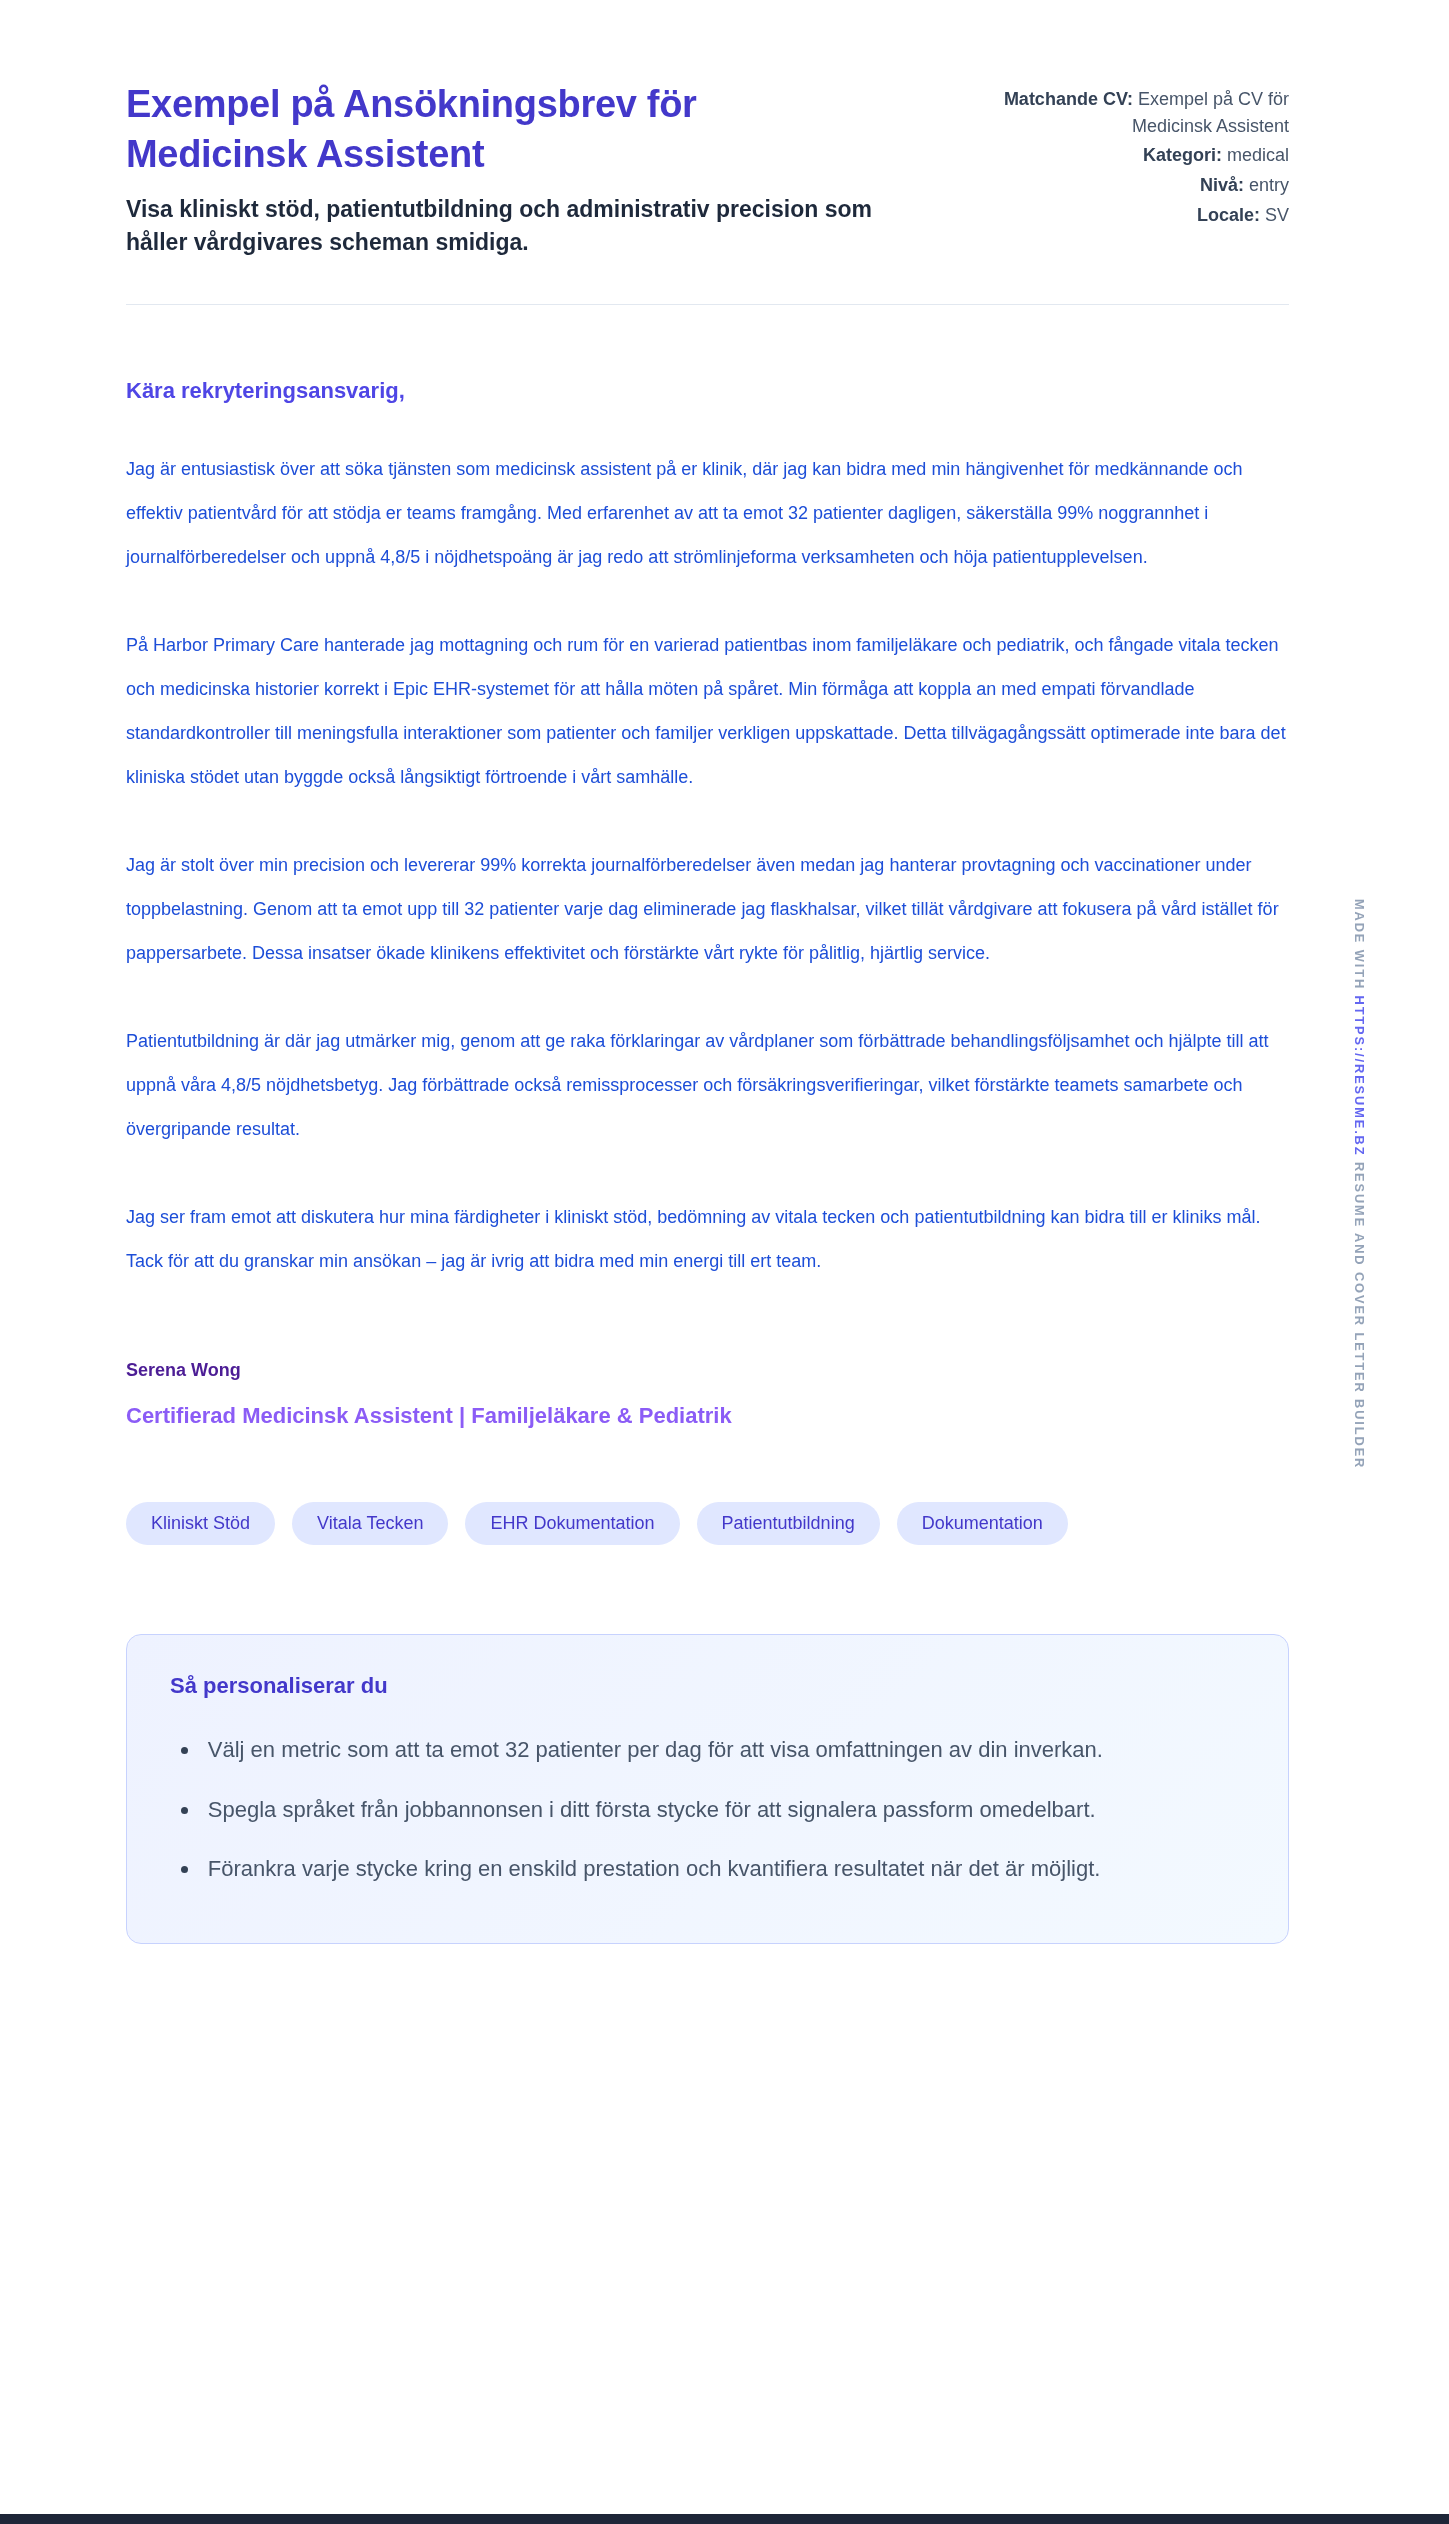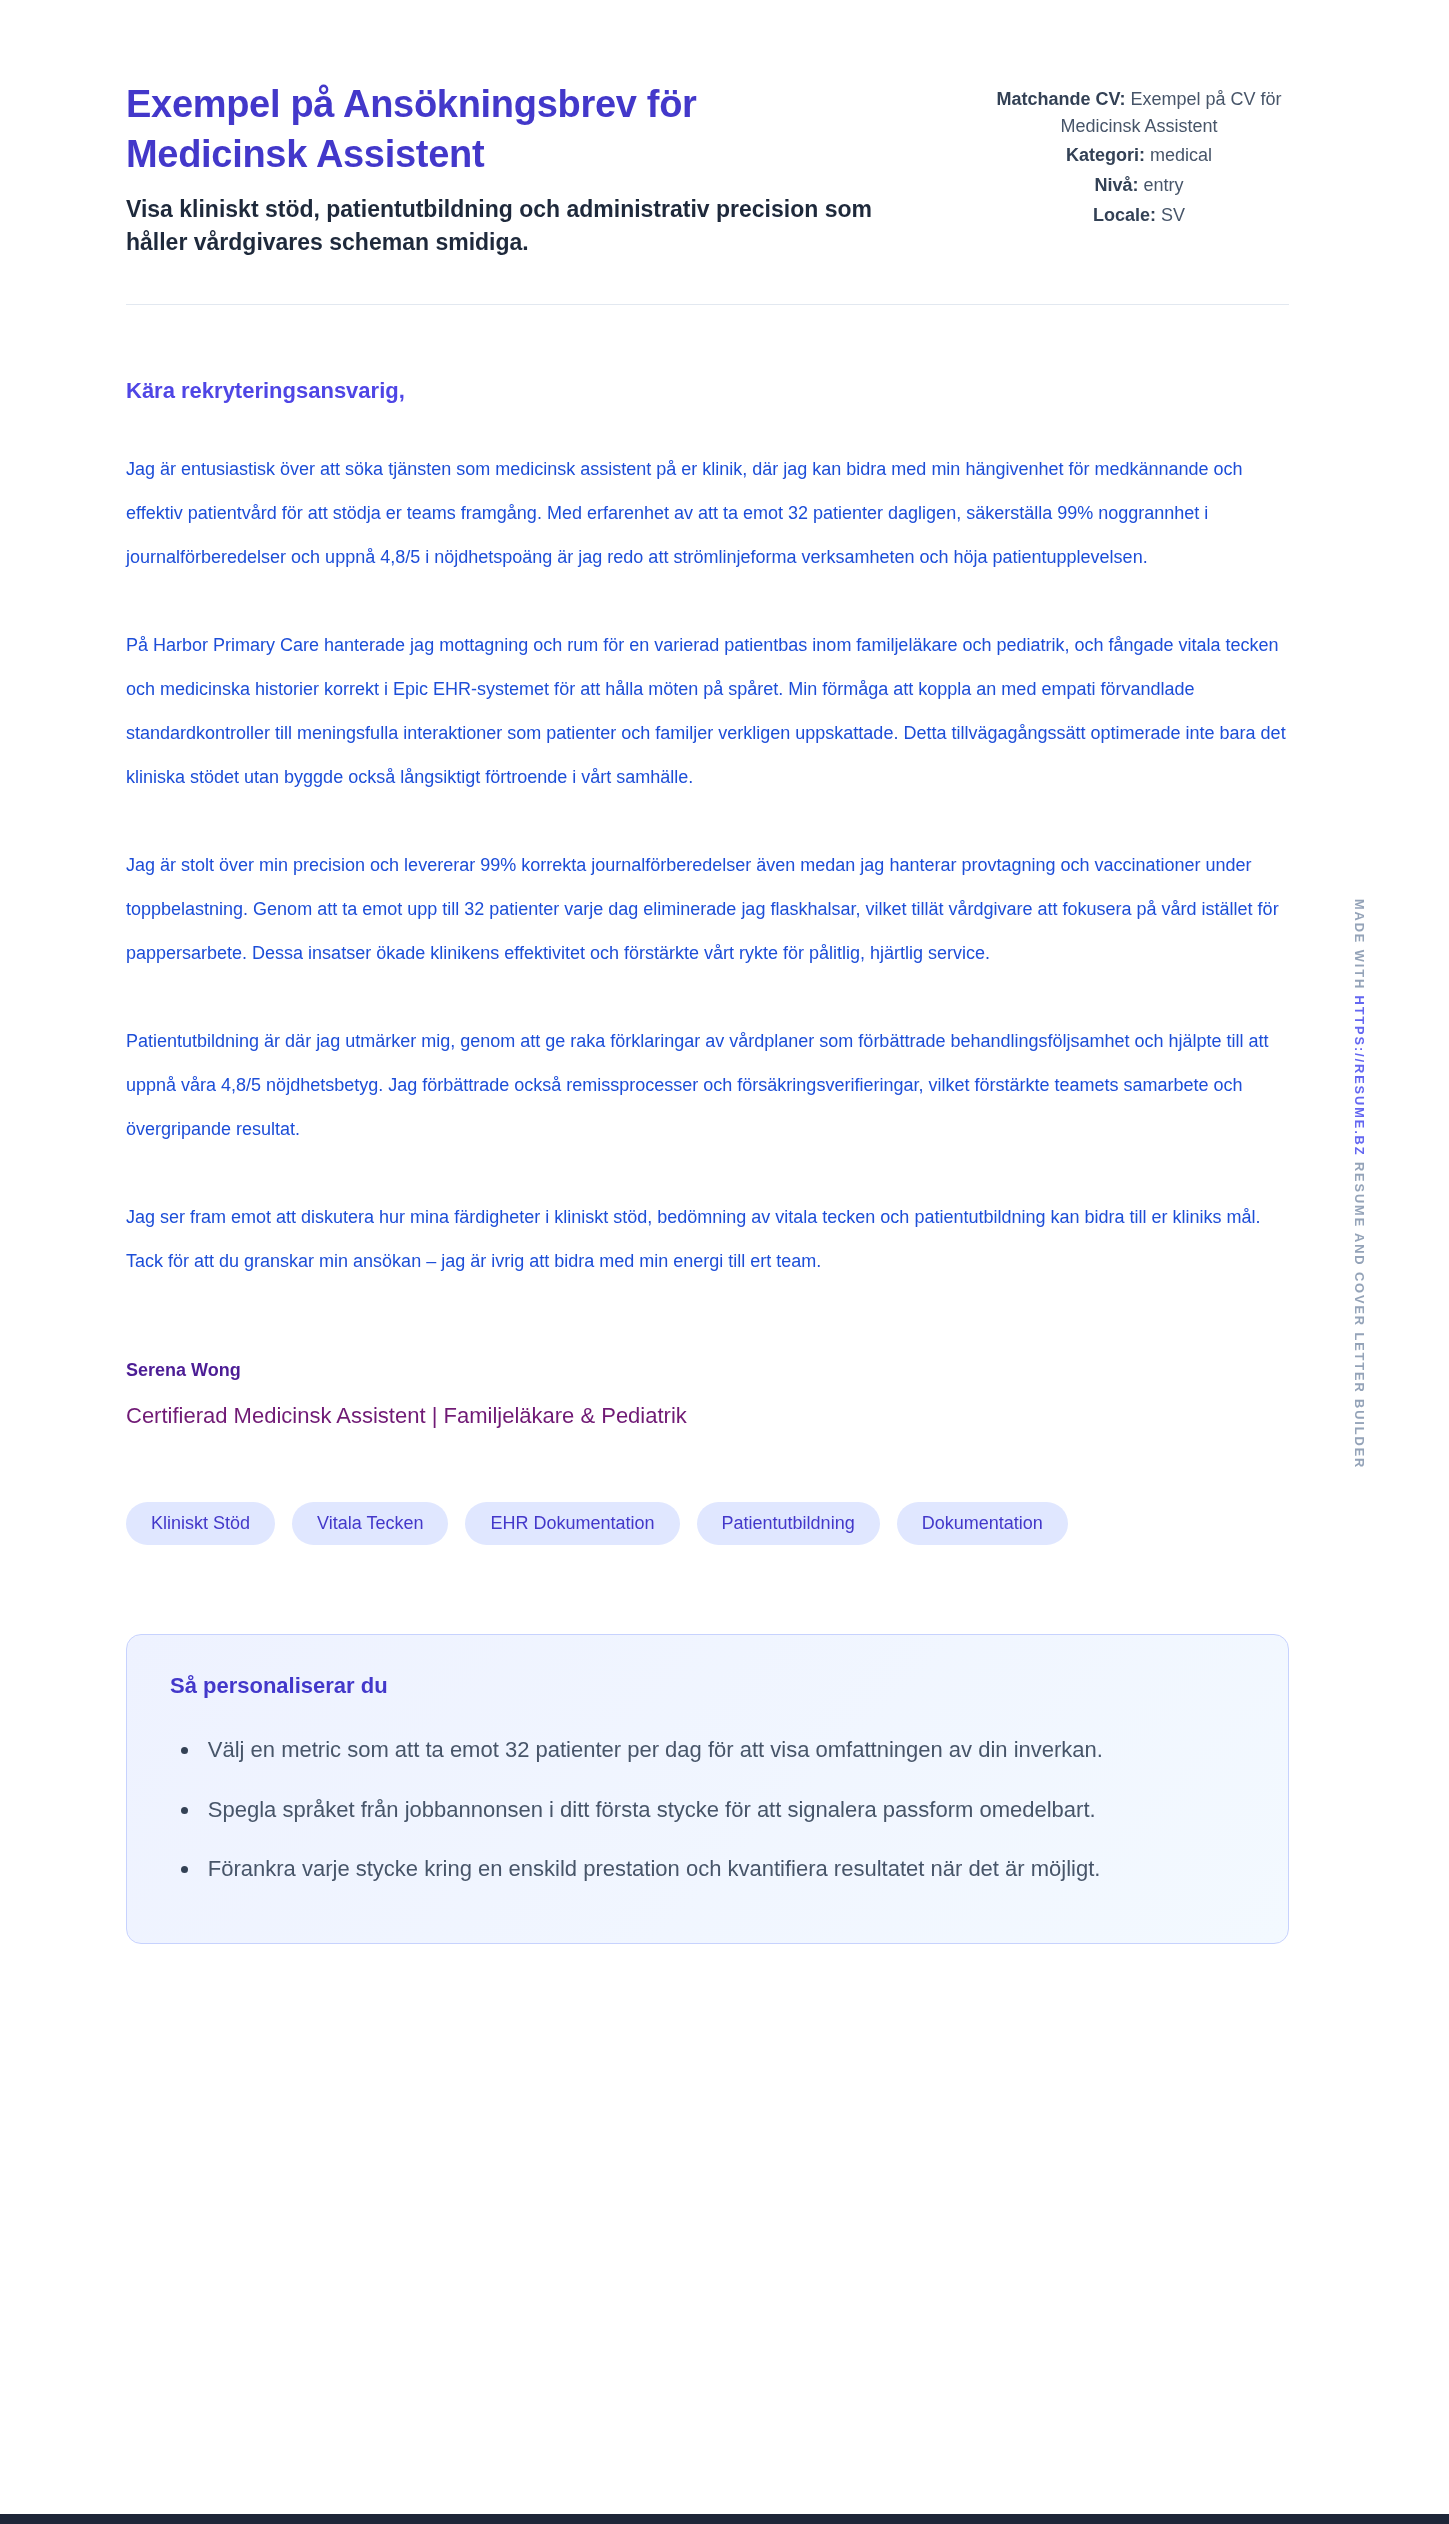--- a/index.html
+++ b/index.html
@@ -6,31 +6,31 @@
   html,body { background:#ffffff; }
   body { font-family:"Liberation Sans", sans-serif; color:#334155; }
   .page { width:1449px; height:2525px; position:relative; background:#ffffff; overflow:hidden; margin:4px auto; }
   .content { padding:75px 160px 0 126px; }
 
   
   .header { display:flex; justify-content:space-between; align-items:flex-start; }
   .header-left { max-width:750px; }
   .page-title { font-size:38px; font-weight:700; color:#4338ca; line-height:1.32; letter-spacing:-0.3px; }
   .page-subtitle { margin-top:13.6px; font-size:23px; font-weight:700; color:#1e293b; line-height:1.42; }
-  .meta { max-width:300px; text-align:center; font-size:18px; line-height:1.5; color:#475569; padding-top:6.8px; }
+  .meta { max-width:300px; text-align:right; font-size:18px; line-height:1.5; color:#475569; padding-top:6.8px; }
   .meta-row { margin-bottom:2.6px; }
   .meta-label { font-weight:700; color:#334155; }
   .divider { border-bottom:0.9px solid #e2e8f0; margin-top:46px; }
 
   
   .greeting { margin-top:73px; font-size:22px; font-weight:600; color:#4f46e5; }
   .letter-body { margin-top:43px; }
   .letter-body p { font-size:18px; color:#1d4ed8; line-height:44px; margin-bottom:44px; }
   .signature-name { margin-top:77px; font-size:18px; font-weight:700; color:#4c1d95; }
-  .signature-title { margin-top:22px; font-size:22px; color:#701a75; }
+  .signature-title { margin-top:22px; font-size:22px; color:#8b5cf6;font-weight:bold; }
 
   
   .tags { margin-top:73px; display:flex; flex-wrap:wrap; gap:17px; }
   .tag { background:#e0e7ff; color:#4338ca; font-size:18px; font-weight:500; padding:11px 25px; border-radius:852px; white-space:nowrap; }
 
   
   .callout { margin-top:89px; background:linear-gradient(135deg,#eef2ff 0%,#f3f9ff 100%); border:0.9px solid #c7d2fe; border-radius:15px; padding:38px 43px 34px 43px; }
   .callout-title { font-size:22px; font-weight:700; color:#4338ca; }
   .callout-list { margin-top:31px; padding-left:31px; list-style:disc; }
   .callout-list li { font-size:22px; color:#475569; line-height:39px; margin-bottom:20.5px; padding-left:6.8px; }

